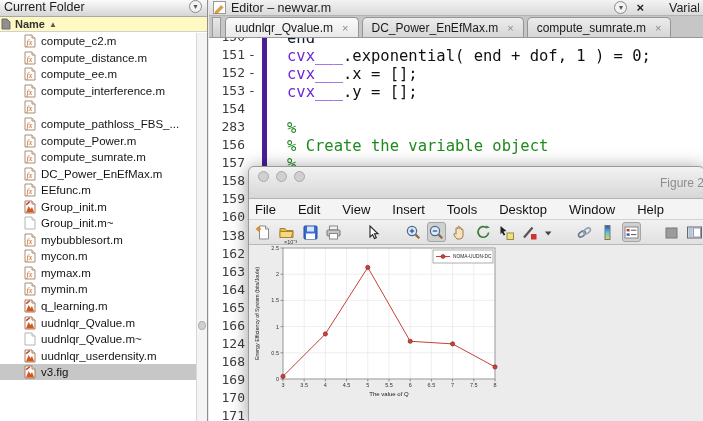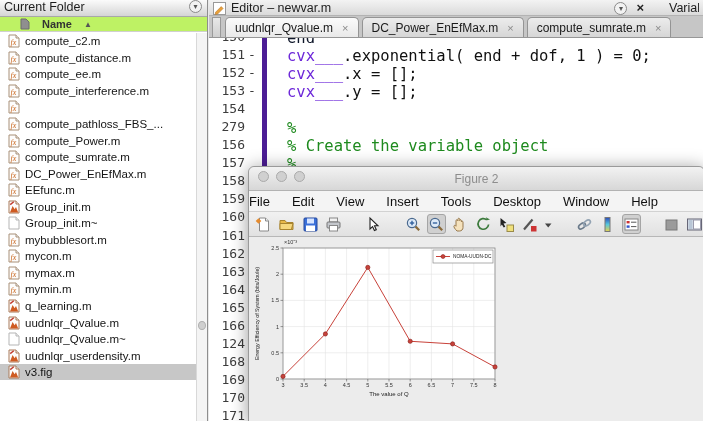--- a/index.html
+++ b/index.html
@@ -4,54 +4,54 @@
 <style>
   * { box-sizing: border-box; margin: 0; padding: 0; }
   html,body { width:703px; height:421px; overflow:hidden; }
   body { font-family:"Liberation Sans", sans-serif; background:#fff; position:relative; }
   #screen { position:absolute; inset:0; width:703px; height:421px; overflow:hidden; background:#e8e8e8; }
 
   
   .left-panel { position:absolute; left:0; top:0; width:208px; height:421px; background:#fff; border-right:1px solid #8e8e8e; }
   .panel-header { height:17px; background:linear-gradient(#fbfbfb,#d5d5d5); border-bottom:1px solid #a8a8a8; display:flex; align-items:flex-start; padding:0 5px 0 4px; font-size:12.5px; color:#1d1d1d; }
   .chevron-circle { margin-left:auto; width:13px; height:13px; border:1px solid #8a8a8a; border-radius:50%; background:#f2f2f2; color:#555; font-size:8px; line-height:11px; text-align:center; }
-  .colhdr { height:15px; display:flex; align-items:center; gap:12px; padding-left:20px; font-size:11px; font-weight:bold; color:#333; background:#bef264; border-bottom:1px solid #d0d0d0; }
+  .colhdr { height:15px; display:flex; align-items:center; gap:4px; padding-left:1px; font-size:11px; font-weight:bold; color:#333; background:#fef9c3; border-bottom:1px solid #d0d0d0; }
   .file-list { position:absolute; top:33px; left:0; right:11px; bottom:0; overflow:hidden; }
-  .file-row { height:16.55px; display:flex; align-items:center; gap:5px; padding-left:8px; font-size:11.5px; color:#141414; white-space:nowrap; }
+  .file-row { height:16.55px; display:flex; align-items:center; gap:5px; padding-left:24px; font-size:11.5px; color:#141414; white-space:nowrap; }
   .file-row.selected { background:#c7c7c7; }
   .panel-scroll { position:absolute; top:33px; right:0; width:11px; bottom:0; background:#f4f4f4; border-left:1px solid #d8d8d8; }
   .panel-thumb { position:absolute; top:288px; left:1px; width:8px; height:9px; border-radius:50%; background:#cfcfcf; border:1px solid #b0b0b0; }
 
   
   .editor { position:absolute; left:209px; top:0; right:0; height:421px; background:#fff; }
-  .editor-titlebar { height:16px; background:linear-gradient(#f3f3f3,#dadada); border-bottom:1px solid #b3b3b3; display:flex; align-items:flex-end; gap:5px; padding:0 4px; font-size:12.5px; color:#1d1d1d; }
+  .editor-titlebar { height:16px; background:linear-gradient(#f3f3f3,#dadada); border-bottom:1px solid #b3b3b3; display:flex; align-items:center; gap:5px; padding:0 4px; font-size:12.5px; color:#1d1d1d; }
   .ed-title { flex:0 0 auto; }
   .titlebar-right { margin-left:auto; display:flex; align-items:center; gap:9px; }
   .close-x { font-size:13px; font-weight:bold; color:#222; line-height:12px; }
   .vars-stub { display:flex; align-items:center; gap:16px; overflow:hidden; white-space:nowrap; width:46px; }
   .tabbar { height:22px; background:#c6c6c6; border-bottom:1px solid #979797; display:flex; align-items:flex-end; padding-left:3px; }
   .tab-scroll { width:9px; height:20px; background:linear-gradient(#e8e8e8,#cfcfcf); border:1px solid #9a9a9a; border-bottom:none; margin-right:4px; }
   .tab { height:20px; display:flex; align-items:center; gap:9px; padding:0 9px; font-size:12px; color:#1a1a1a; background:linear-gradient(#ececec,#d6d6d6); border:1px solid #949494; border-bottom:none; border-radius:5px 5px 0 0; margin-right:3px; white-space:nowrap; }
   .tab.active { background:linear-gradient(#fbfbfb,#e9e9e9); }
   .tab-close { color:#8a8a8a; font-size:11px; }
   .code-area { position:absolute; top:38px; left:0; right:0; bottom:0; background:#fff; overflow:hidden; }
   .code-scroll { margin-top:-9px; }
   .code-line { height:18.05px; display:flex; align-items:center; }
   .gutter { flex:0 0 58px; display:flex; align-items:flex-start; height:100%; border-right:5px solid #4c1d95; font-family:"DejaVu Sans Mono", monospace; font-size:13px; color:#3c3c3c; }
   .ln { width:36px; text-align:right; }
   .dash { width:14px; text-align:center; }
   .code-text { padding-left:20px; font-family:"DejaVu Sans Mono", monospace; font-size:15.5px; white-space:pre; }
   .c-plain { color:#101010; } .c-comment { color:#1e8a1e; } .c-keyword { color:#0f172a; } .c-var { color:#6d28d9; }
 
   
   .figure-window { position:absolute; left:248px; top:166px; width:457px; height:257px; background:#ececec; border:1px solid #9a9a9a; border-radius:6px 6px 0 0; box-shadow:0 2px 18px rgba(0,0,0,.4); }
-  .fig-titlebar { height:24px; background:linear-gradient(#f2f2f2,#d7d7d7); border-bottom:1px solid #b2b2b2; border-radius:6px 6px 0 0; position:relative; display:flex; align-items:center; justify-content:center; font-size:12px; color:#8d8d8d; }
+  .fig-titlebar { height:32px; background:linear-gradient(#f2f2f2,#d7d7d7); border-bottom:1px solid #b2b2b2; border-radius:6px 6px 0 0; position:relative; display:flex; align-items:center; justify-content:flex-end; font-size:12px; color:#8d8d8d; }
   .traffic { position:absolute; left:9px; top:4px; display:flex; gap:7px; }
   .dot { width:11px; height:11px; border-radius:50%; background:#d0d0d0; border:1px solid #aaa; }
-  .fig-menubar { height:21px; display:flex; align-items:center; padding-left:0; font-size:13px; color:#101010; background:#f4f4f4; border-bottom:1px solid #d2d2d2; }
+  .fig-menubar { height:21px; display:flex; align-items:center; padding-left:6px; font-size:13px; color:#101010; background:#f4f4f4; border-bottom:1px solid #d2d2d2; }
   .menu-item { margin-right:22px; }
   .fig-toolbar { height:25px; background:linear-gradient(#f1f1f1,#e1e1e1); border-bottom:1px solid #b7b7b7; display:flex; align-items:center; padding-left:5px; gap:4px; }
   .tbi { width:20px; height:20px; display:flex; align-items:center; justify-content:center; border:1px solid transparent; }
   .tbi.pressed { background:#d0d0d0; border:1px solid #a5a5a5; border-radius:3px; }
   .tbi.narrow { width:11px; }
   .tb-gap { width:13px; }
   .fig-content { position:absolute; top:66px; left:0; right:0; bottom:0; }
 </style>
 </head>
 <body>
@@ -317,21 +317,21 @@
           </div>
           <div class="code-line">
             <span class="gutter">
               <span class="ln">154</span>
               <span class="dash"></span>
             </span>
             <span class="code-text"></span>
           </div>
           <div class="code-line">
             <span class="gutter">
-              <span class="ln">279</span>
+              <span class="ln">283</span>
               <span class="dash"></span>
             </span>
             <span class="code-text"><span class="c-comment">%</span></span>
           </div>
           <div class="code-line">
             <span class="gutter">
               <span class="ln">156</span>
               <span class="dash"></span>
             </span>
             <span class="code-text"><span class="c-comment">% Create the variable object</span></span>
@@ -359,21 +359,21 @@
           </div>
           <div class="code-line">
             <span class="gutter">
               <span class="ln">160</span>
               <span class="dash">-</span>
             </span>
             <span class="code-text"></span>
           </div>
           <div class="code-line">
             <span class="gutter">
-              <span class="ln">161</span>
+              <span class="ln">138</span>
               <span class="dash">-</span>
             </span>
             <span class="code-text"></span>
           </div>
           <div class="code-line">
             <span class="gutter">
               <span class="ln">162</span>
               <span class="dash">-</span>
             </span>
             <span class="code-text"></span>

